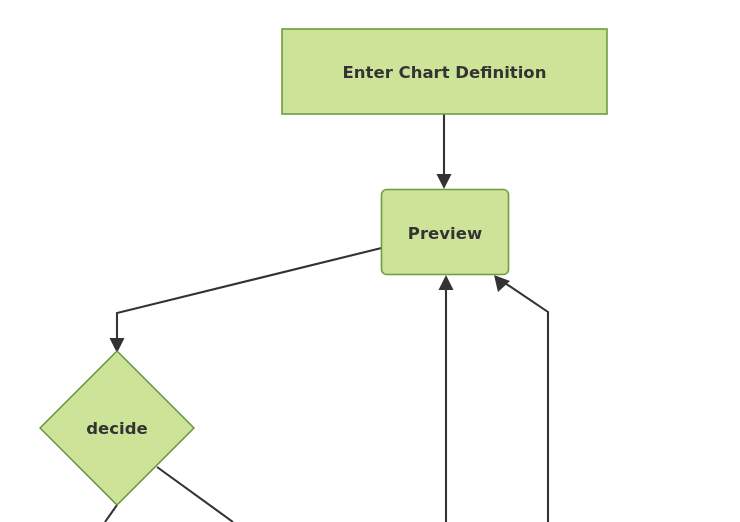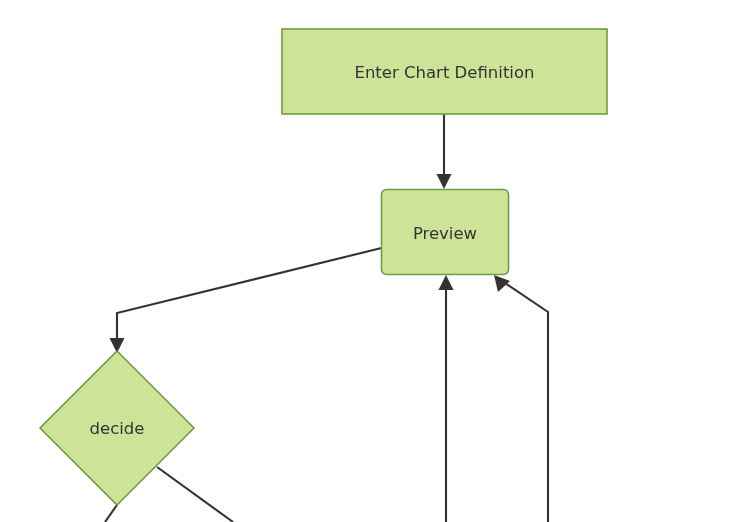--- a/index.html
+++ b/index.html
@@ -11,20 +11,21 @@
     width: 740px;
     height: 522px;
     overflow: hidden;
     font-family: "DejaVu Sans", "Liberation Sans", sans-serif;
   }
   #flowchart {
     position: relative;
     width: 740px;
     height: 522px;
     background: #ffffff;
+    font-weight: bold;
   }
   #flowchart svg {
     position: absolute;
     top: 0;
     left: 0;
   }
   .node-label {
     font-family: "DejaVu Sans", "Liberation Sans", sans-serif;
     font-size: 16.5px;
     fill: #333333;

